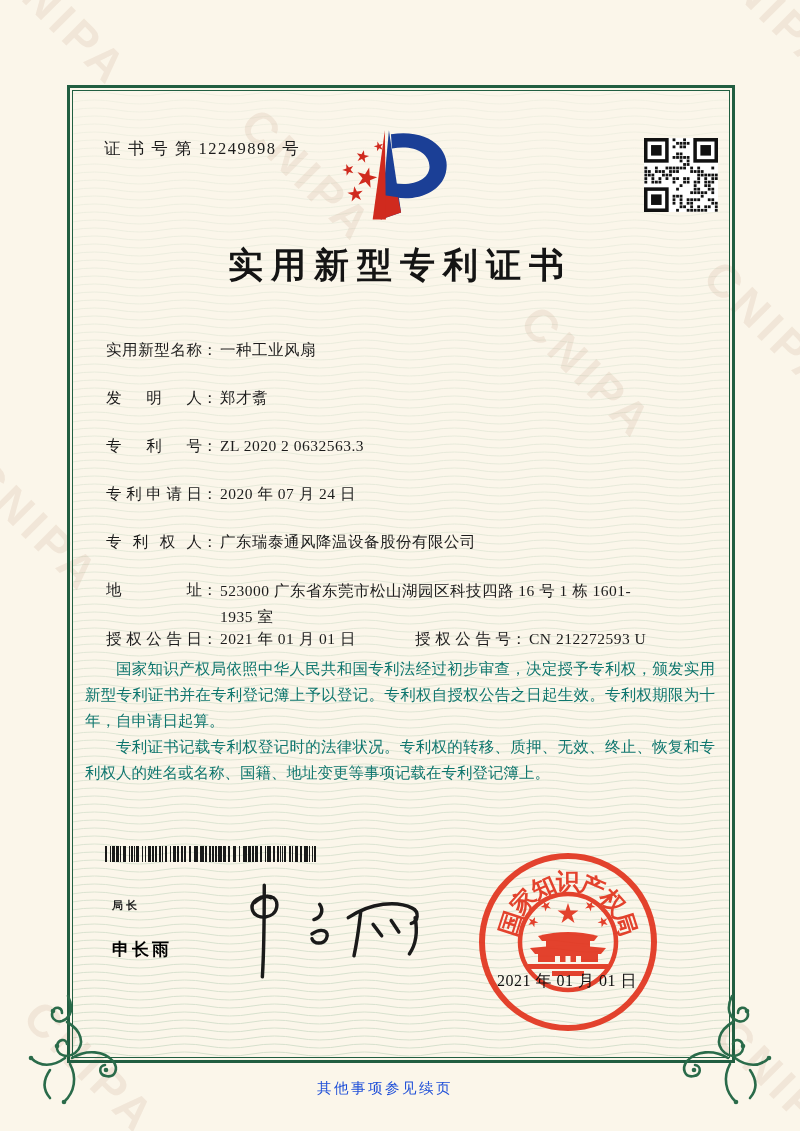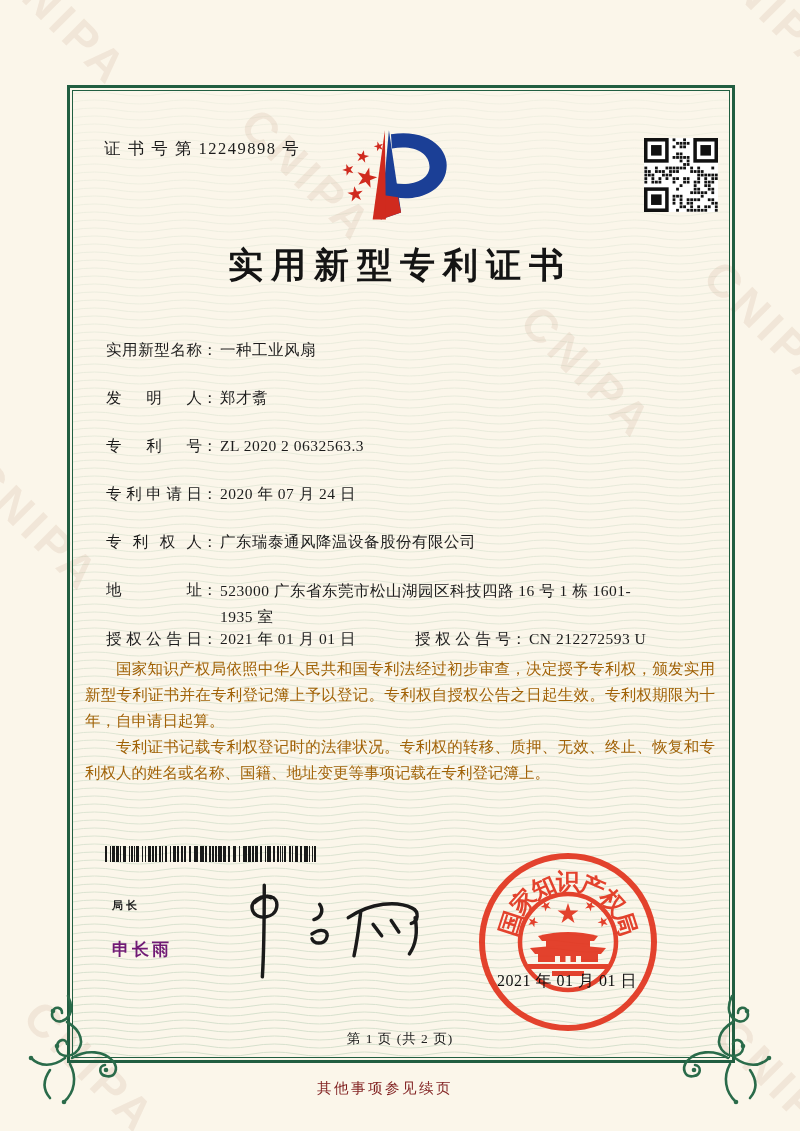--- a/index.html
+++ b/index.html
@@ -30,37 +30,37 @@
   .frow{position:absolute;left:106px;display:flex;align-items:flex-start;
         font-size:15.5px;line-height:24px;z-index:2;}
   .flabel{display:inline-flex;justify-content:space-between;width:96px;flex:none;}
   .flabel i{font-style:normal;}
   .fcolon{flex:none;width:18px;}
   .fvalue{letter-spacing:.5px;}
   .addr .fvalue{width:412px;word-break:break-all;line-height:26px;}
   .gval{flex:none;width:195px;}
 
   .paras{position:absolute;left:85px;top:656px;width:630px;z-index:2;}
-  .paras p{margin:0;text-indent:2em;font-size:15.5px;line-height:26px;text-align:justify;color:#a16207;}
+  .paras p{margin:0;text-indent:2em;font-size:15.5px;line-height:26px;text-align:justify;color:#0f766e;}
 
   .barcode{position:absolute;left:105px;top:846px;z-index:2;}
   .signer-title{position:absolute;left:112px;top:898px;font-family:"Liberation Sans","DejaVu Sans",sans-serif;
         font-size:11px;font-weight:700;letter-spacing:3px;color:#1d1d1d;z-index:2;}
   .signer-name{position:absolute;left:112px;top:938px;font-family:"Liberation Sans","DejaVu Sans",sans-serif;
-        font-size:17px;font-weight:700;letter-spacing:3px;color:#701a75;z-index:2;}
+        font-size:17px;font-weight:700;letter-spacing:3px;color:#000000;z-index:2;}
   .signature{position:absolute;left:228px;top:876px;z-index:2;}
 
   .seal{position:absolute;left:458px;top:832px;z-index:3;}
   .seal-date{position:absolute;left:497px;top:971px;font-size:16px;color:#101010;z-index:4;
         letter-spacing:.5px;white-space:nowrap;}
 
   .pageinfo{position:absolute;left:0;right:0;top:1030px;text-align:center;font-size:13.5px;
         letter-spacing:1px;color:#222;z-index:2;}
   .footer-note{position:absolute;left:0;right:30px;top:1079px;text-align:center;font-size:14.5px;
-        letter-spacing:2.5px;color:#7f1d1d;z-index:2;}
+        letter-spacing:2.5px;color:#1d4ed8;z-index:2;}
 </style>
 </head>
 <body>
 
 <svg width="0" height="0" style="position:absolute" aria-hidden="true">
   <defs>
     <path id="star" d="M0,-1 L0.2245,-0.309 L0.951,-0.309 L0.3633,0.118 L0.5878,0.809 L0,0.382 L-0.5878,0.809 L-0.3633,0.118 L-0.951,-0.309 L-0.2245,-0.309 Z"></path>
   </defs>
 </svg>
 
@@ -471,16 +471,15 @@
       </g>
       <g fill="#fbf6ea">
         <rect x="-13" y="14" width="5" height="6"></rect>
         <rect x="-2.5" y="14" width="5" height="6"></rect>
         <rect x="8" y="14" width="5" height="6"></rect>
       </g>
     </g>
   </svg>
   <div class="seal-date">2021 年 01 月 01 日</div>
 
-  <div class="pageinfo">第 1 页 (共 2 页)</div>
   <div class="footer-note">其他事项参见续页</div>
 
 </div>
 
 </body></html>

